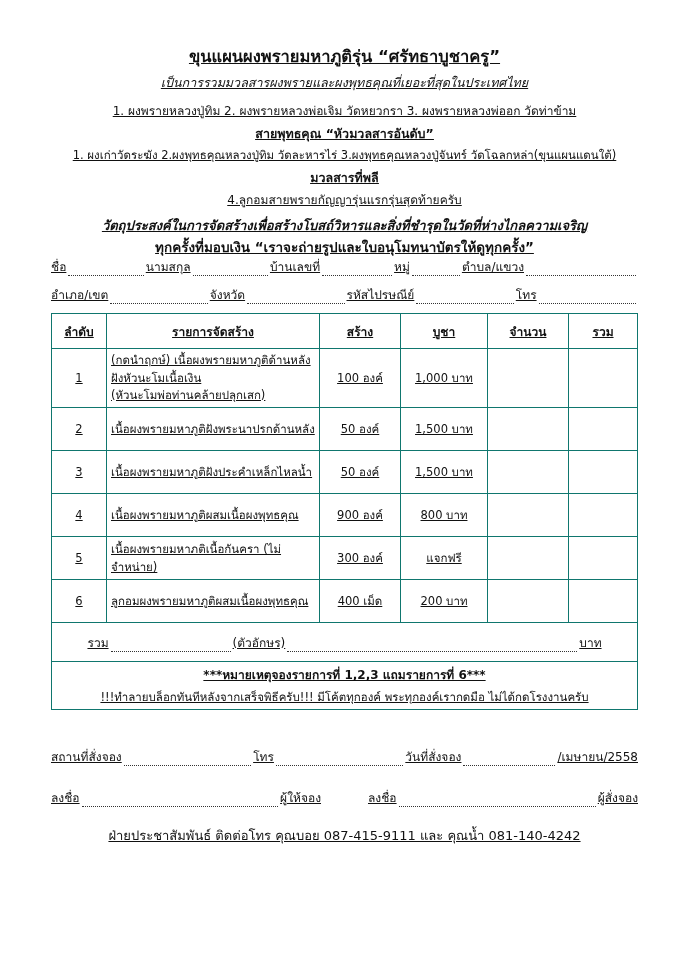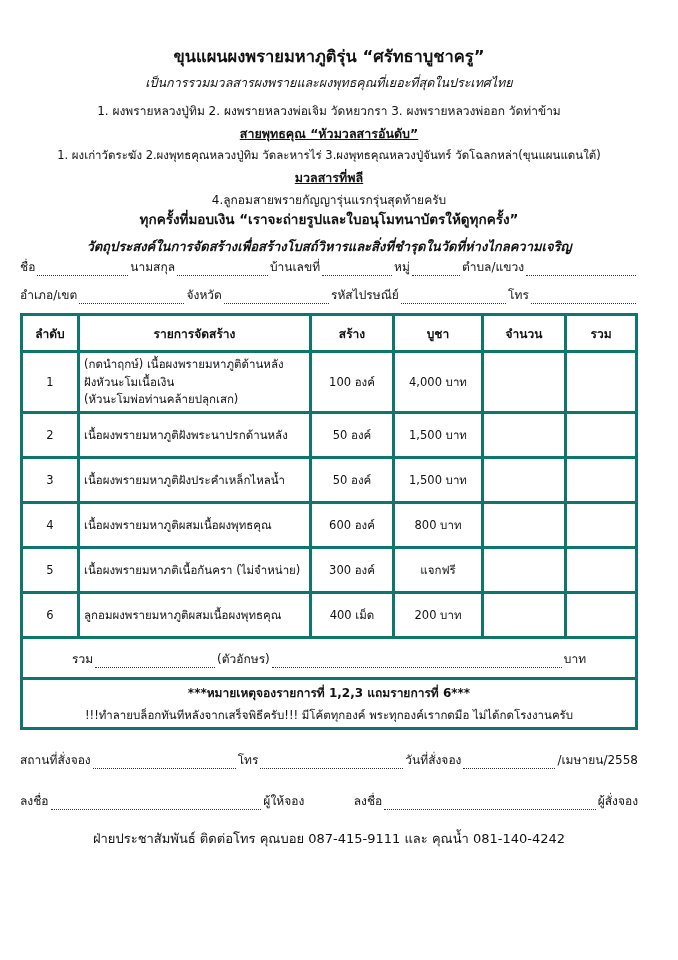--- a/index.html
+++ b/index.html
@@ -11,22 +11,23 @@
     width: 678px;
     height: 960px;
     font-family: "DejaVu Sans", sans-serif;
     color: #111;
     overflow: hidden;
   }
   .page {
     width: 678px;
     height: 960px;
     box-sizing: border-box;
-    padding: 46px 40px 10px 20px;
+    padding: 46px 40px 10px 51px;
     position: relative;
+    text-decoration: underline;
   }
   .center { text-align: center; }
   .title {
     font-size: 16.5px;
     font-weight: bold;
     line-height: 1.3;
     margin-bottom: 6px;
   }
   .subtitle {
     font-size: 12.5px;
@@ -78,21 +79,21 @@
   .dots.w3 { flex: 0 0 48px; }
   .dots.w4 { flex: 0 0 110px; }
 
   table.order {
     width: 100%;
     border-collapse: collapse;
     margin-top: 8px;
     font-size: 11.5px;
   }
   table.order th, table.order td {
-    border: 3px solid #0f766e;
+    border: 1px solid #0f766e;
     padding: 3px 4px;
     margin-top: 45px;
   }
   table.order thead th {
     font-weight: bold;
     text-align: center;
     height: 28px;
     font-size: 12px;
   }
   td.c-no { width: 46px; text-align: center; }
@@ -122,21 +123,21 @@
     text-align: center;
     padding: 6px 4px 8px 4px;
   }
   .note1 {
     font-weight: bold;
     font-size: 12px;
     margin-bottom: 4px;
   }
   .note2 { font-size: 11.5px; }
 
-  .footer { margin-top: 20px; font-size: 12px; }
+  .footer { margin-top: 37px; font-size: 12px; }
   .sign-row {
     display: flex;
     justify-content: space-between;
     margin-top: 22px;
     font-size: 12px;
   }
   .sign-block {
     display: flex;
     align-items: flex-end;
     white-space: nowrap;
@@ -157,22 +158,22 @@
   <div class="center subtitle">เป็นการรวมมวลสารผงพรายและผงพุทธคุณที่เยอะที่สุดในประเทศไทย</div>
 
   <div class="center line">1. ผงพรายหลวงปู่ทิม   2. ผงพรายหลวงพ่อเจิม วัดหยวกรา   3. ผงพรายหลวงพ่ออก วัดท่าข้าม</div>
 
   <div class="center sect-head">สายพุทธคุณ “หัวมวลสารอันดับ”</div>
   <div class="center line small">1. ผงเก่าวัดระฆัง   2.ผงพุทธคุณหลวงปู่ทิม วัดละหารไร่   3.ผงพุทธคุณหลวงปู่จันทร์ วัดโฉลกหล่า(ขุนแผนแดนใต้)</div>
 
   <div class="center sect-head">มวลสารที่พลี</div>
   <div class="center line">4.ลูกอมสายพรายกัญญารุ่นแรกรุ่นสุดท้ายครับ</div>
 
+  <div class="center emph">วัตถุประสงค์ในการจัดสร้างเพื่อสร้างโบสถ์วิหารและสิ่งที่ชำรุดในวัดที่ห่างไกลความเจริญ</div>
   <div class="center emph2">ทุกครั้งที่มอบเงิน “เราจะถ่ายรูปและใบอนุโมทนาบัตรให้ดูทุกครั้ง”</div>
-  <div class="center emph">วัตถุประสงค์ในการจัดสร้างเพื่อสร้างโบสถ์วิหารและสิ่งที่ชำรุดในวัดที่ห่างไกลความเจริญ</div>
 
   <div class="form-lines">
     <div class="form-row">
       <span class="lbl">ชื่อ</span>
       <span class="dots"></span>
       <span class="lbl">นามสกุล</span>
       <span class="dots"></span>
       <span class="lbl">บ้านเลขที่</span>
       <span class="dots w2"></span>
       <span class="lbl">หมู่</span>
@@ -204,21 +205,21 @@
       </tr>
     </thead>
     <tbody>
       <tr class="body-row tall">
         <td class="c-no">1</td>
         <td class="c-item item-two-line">
           <div>(กดนำฤกษ์) เนื้อผงพรายมหาภูติด้านหลังฝังหัวนะโมเนื้อเงิน</div>
           <div>(หัวนะโมพ่อท่านคล้ายปลุกเสก)</div>
         </td>
         <td class="c-made">100 องค์</td>
-        <td class="c-price">4,000 บาท</td>
+        <td class="c-price">1,000 บาท</td>
         <td class="c-qty"></td>
         <td class="c-total"></td>
       </tr>
       <tr class="body-row">
         <td class="c-no">2</td>
         <td class="c-item">เนื้อผงพรายมหาภูติฝังพระนาปรกด้านหลัง</td>
         <td class="c-made">50 องค์</td>
         <td class="c-price">1,500 บาท</td>
         <td class="c-qty"></td>
         <td class="c-total"></td>
@@ -227,21 +228,21 @@
         <td class="c-no">3</td>
         <td class="c-item">เนื้อผงพรายมหาภูติฝังประคำเหล็กไหลน้ำ</td>
         <td class="c-made">50 องค์</td>
         <td class="c-price">1,500 บาท</td>
         <td class="c-qty"></td>
         <td class="c-total"></td>
       </tr>
       <tr class="body-row">
         <td class="c-no">4</td>
         <td class="c-item">เนื้อผงพรายมหาภูติผสมเนื้อผงพุทธคุณ</td>
-        <td class="c-made">600 องค์</td>
+        <td class="c-made">900 องค์</td>
         <td class="c-price">800 บาท</td>
         <td class="c-qty"></td>
         <td class="c-total"></td>
       </tr>
       <tr class="body-row">
         <td class="c-no">5</td>
         <td class="c-item">เนื้อผงพรายมหาภติเนื้อกันครา (ไม่จำหน่าย)</td>
         <td class="c-made">300 องค์</td>
         <td class="c-price">แจกฟรี</td>
         <td class="c-qty"></td>

